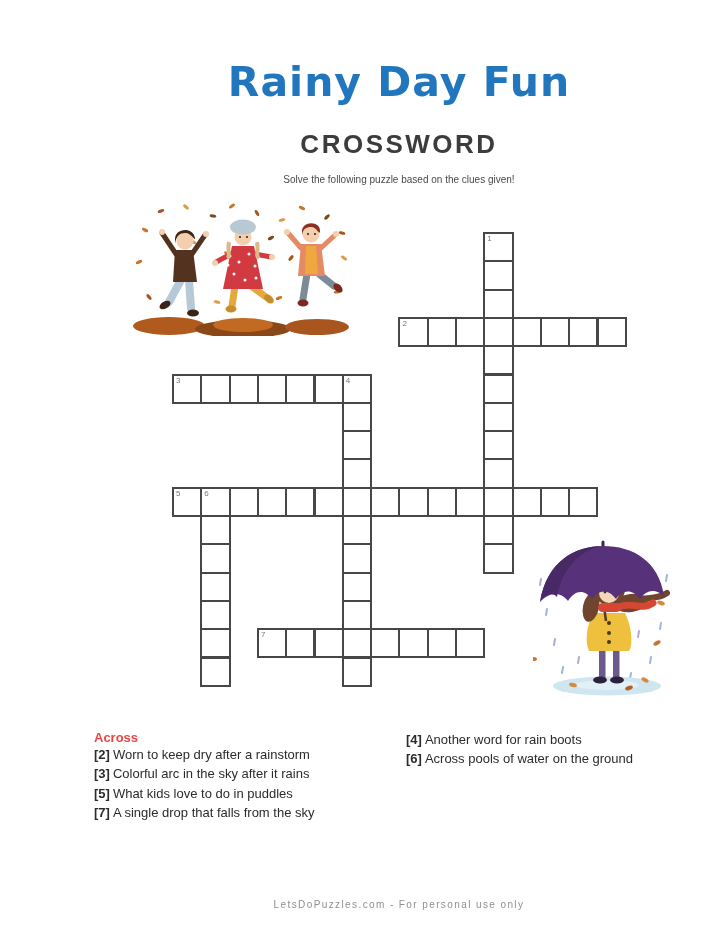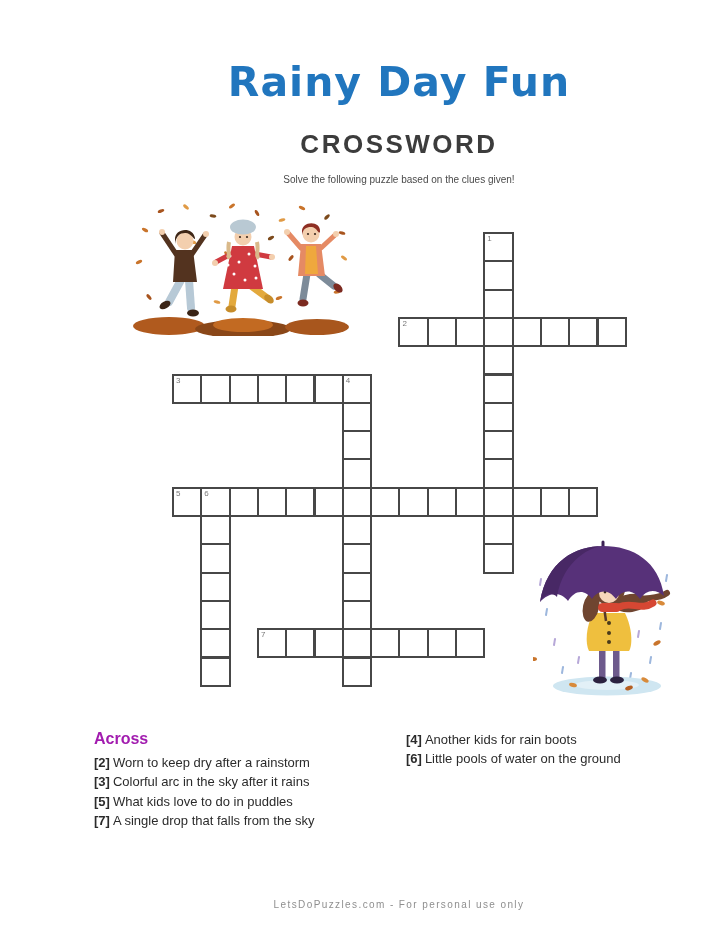--- a/index.html
+++ b/index.html
@@ -35,21 +35,21 @@
   .cell{
     position:absolute;width:30.3px;height:30.3px;box-sizing:border-box;
     background:#ffffff;border:2px solid var(--grid-line);
   }
   .cellnum{
     position:absolute;top:0px;left:2px;font-size:8px;color:#787878;line-height:10px;
   }
   .clues-col{position:absolute;top:730px;}
   #clues-across{left:55px;width:305px;}
   #clues-down{left:367px;width:320px;}
-  .clue-head{font-size:16px;font-weight:bold;color:#a21caf;margin-bottom:5px;}
+  .clue-head{font-size:13px;font-weight:bold;color:#ef4444;}
   .clue{font-size:13px;color:#2b2b2b;line-height:19.3px;white-space:nowrap;}
   .clue-num{font-weight:bold;margin-right:3px;}
   .footer{
     position:absolute;top:899px;left:0;width:720px;text-align:center;
     font-size:10px;color:var(--footer-gray);letter-spacing:1.4px;
   }
 </style>
 </head>
 <body>
 
@@ -291,19 +291,19 @@
     <div class="clue-head">Across</div>
     <div id="across-list">
         <div class="clue"><span class="clue-num">[2]</span><span class="clue-text">Worn to keep dry after a rainstorm</span></div>
         <div class="clue"><span class="clue-num">[3]</span><span class="clue-text">Colorful arc in the sky after it rains</span></div>
         <div class="clue"><span class="clue-num">[5]</span><span class="clue-text">What kids love to do in puddles</span></div>
         <div class="clue"><span class="clue-num">[7]</span><span class="clue-text">A single drop that falls from the sky</span></div>
       </div>
   </div>
   <div class="clues-col" id="clues-down">
     <div id="down-list">
-        <div class="clue"><span class="clue-num">[4]</span><span class="clue-text">Another kids for rain boots</span></div>
-        <div class="clue"><span class="clue-num">[6]</span><span class="clue-text">Little pools of water on the ground</span></div>
+        <div class="clue"><span class="clue-num">[4]</span><span class="clue-text">Another word for rain boots</span></div>
+        <div class="clue"><span class="clue-num">[6]</span><span class="clue-text">Across pools of water on the ground</span></div>
       </div>
   </div>
 
   <div class="footer">LetsDoPuzzles.com - For personal use only</div>
 </div>
 
 </body></html>

